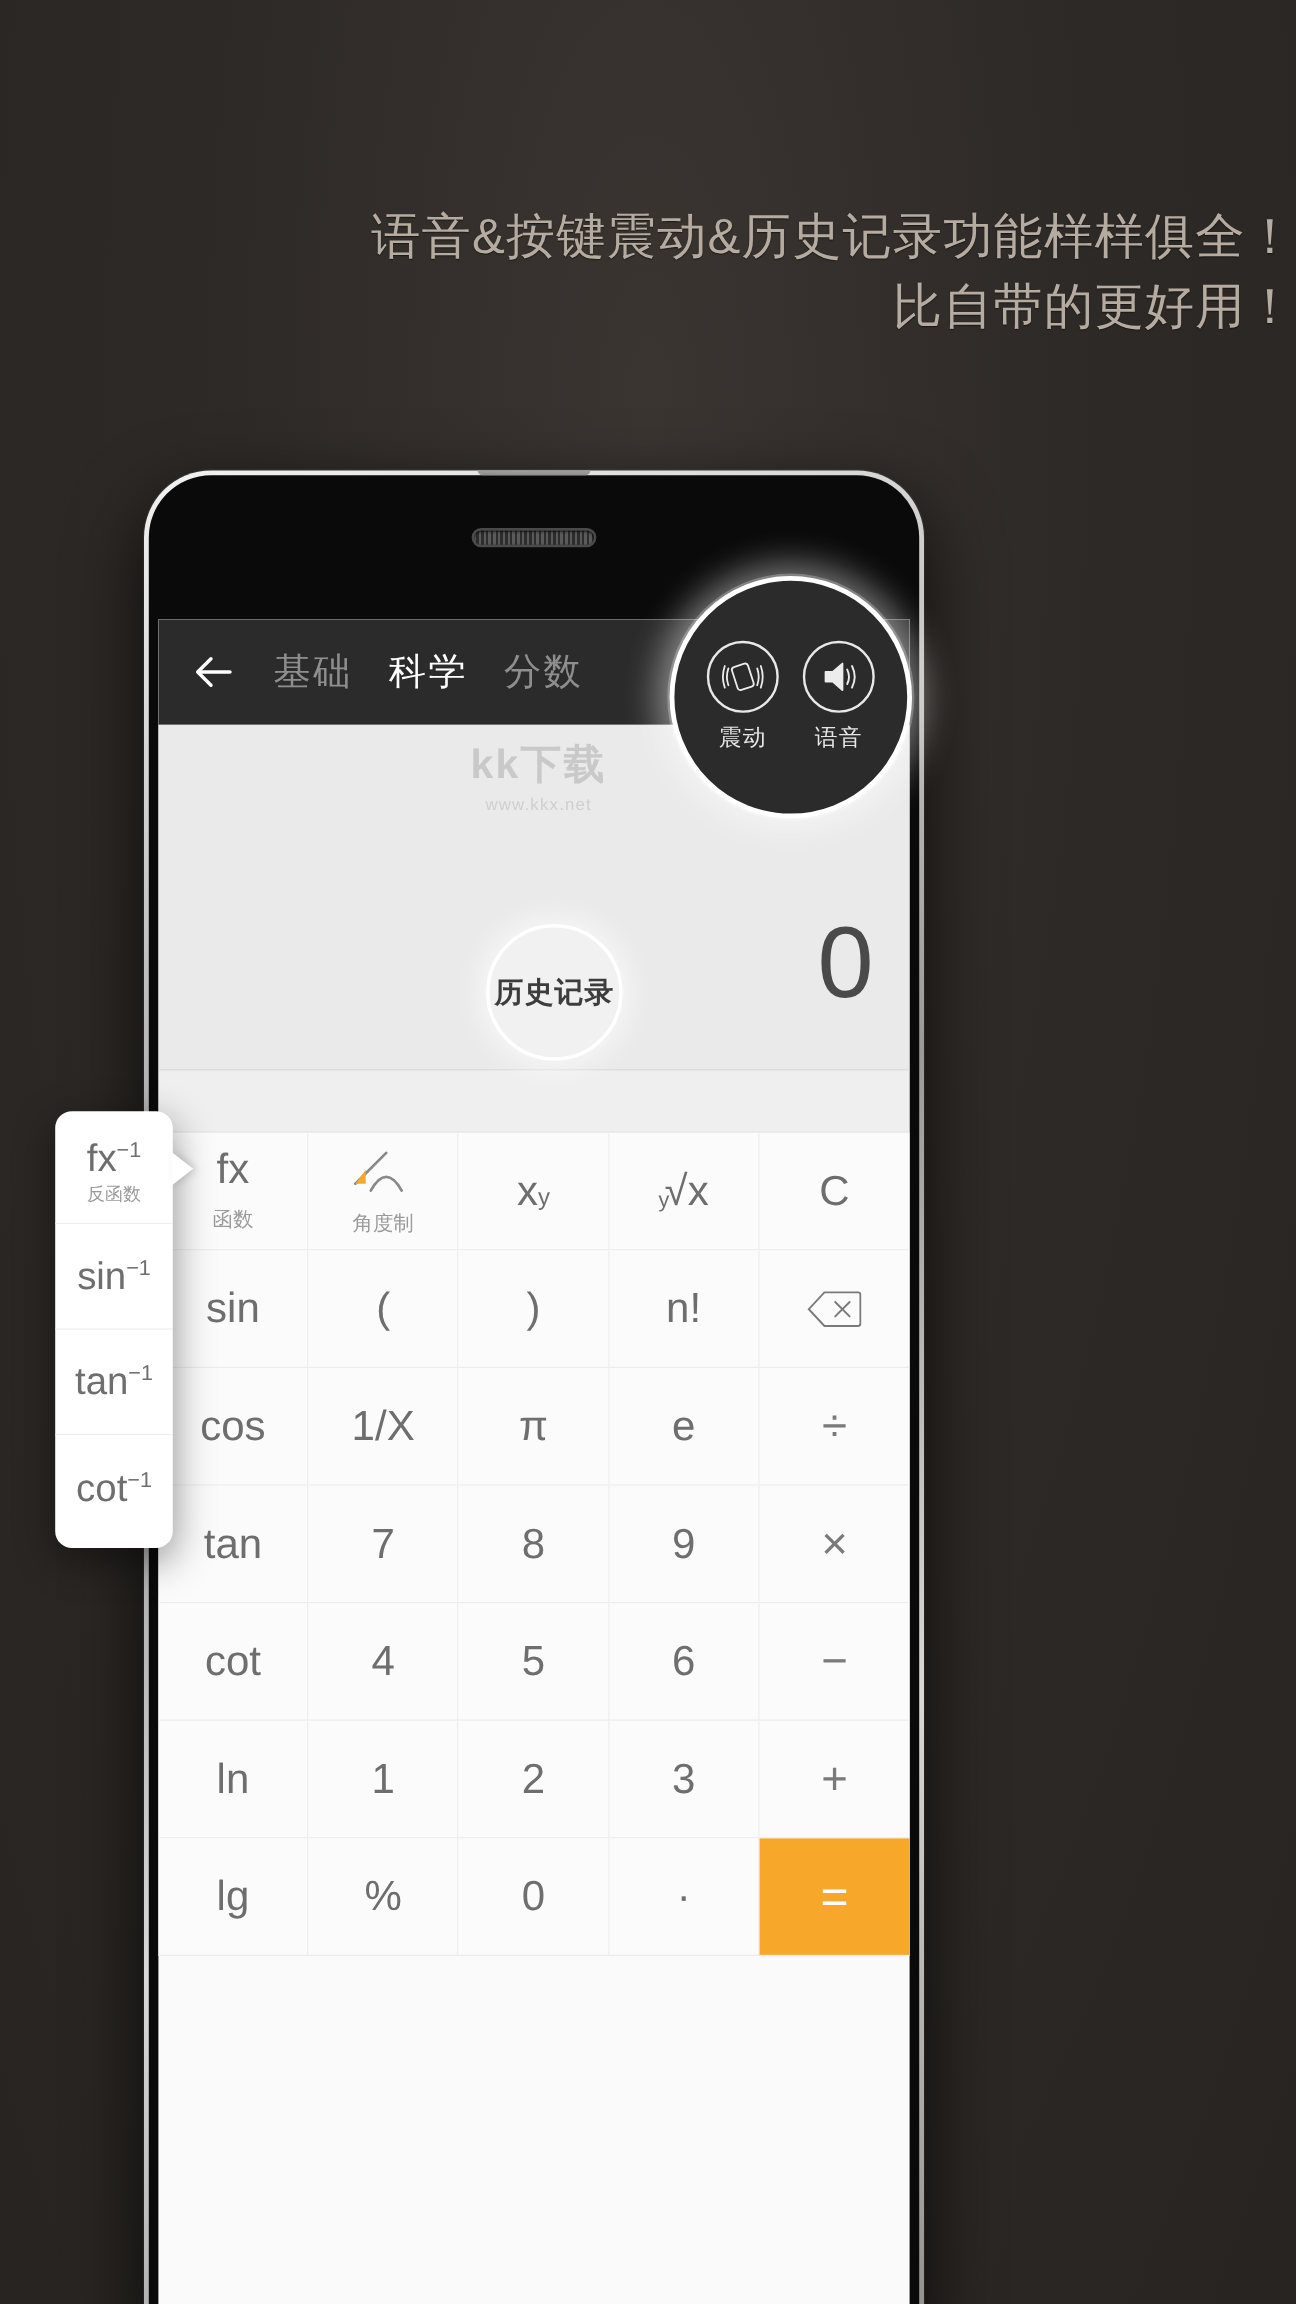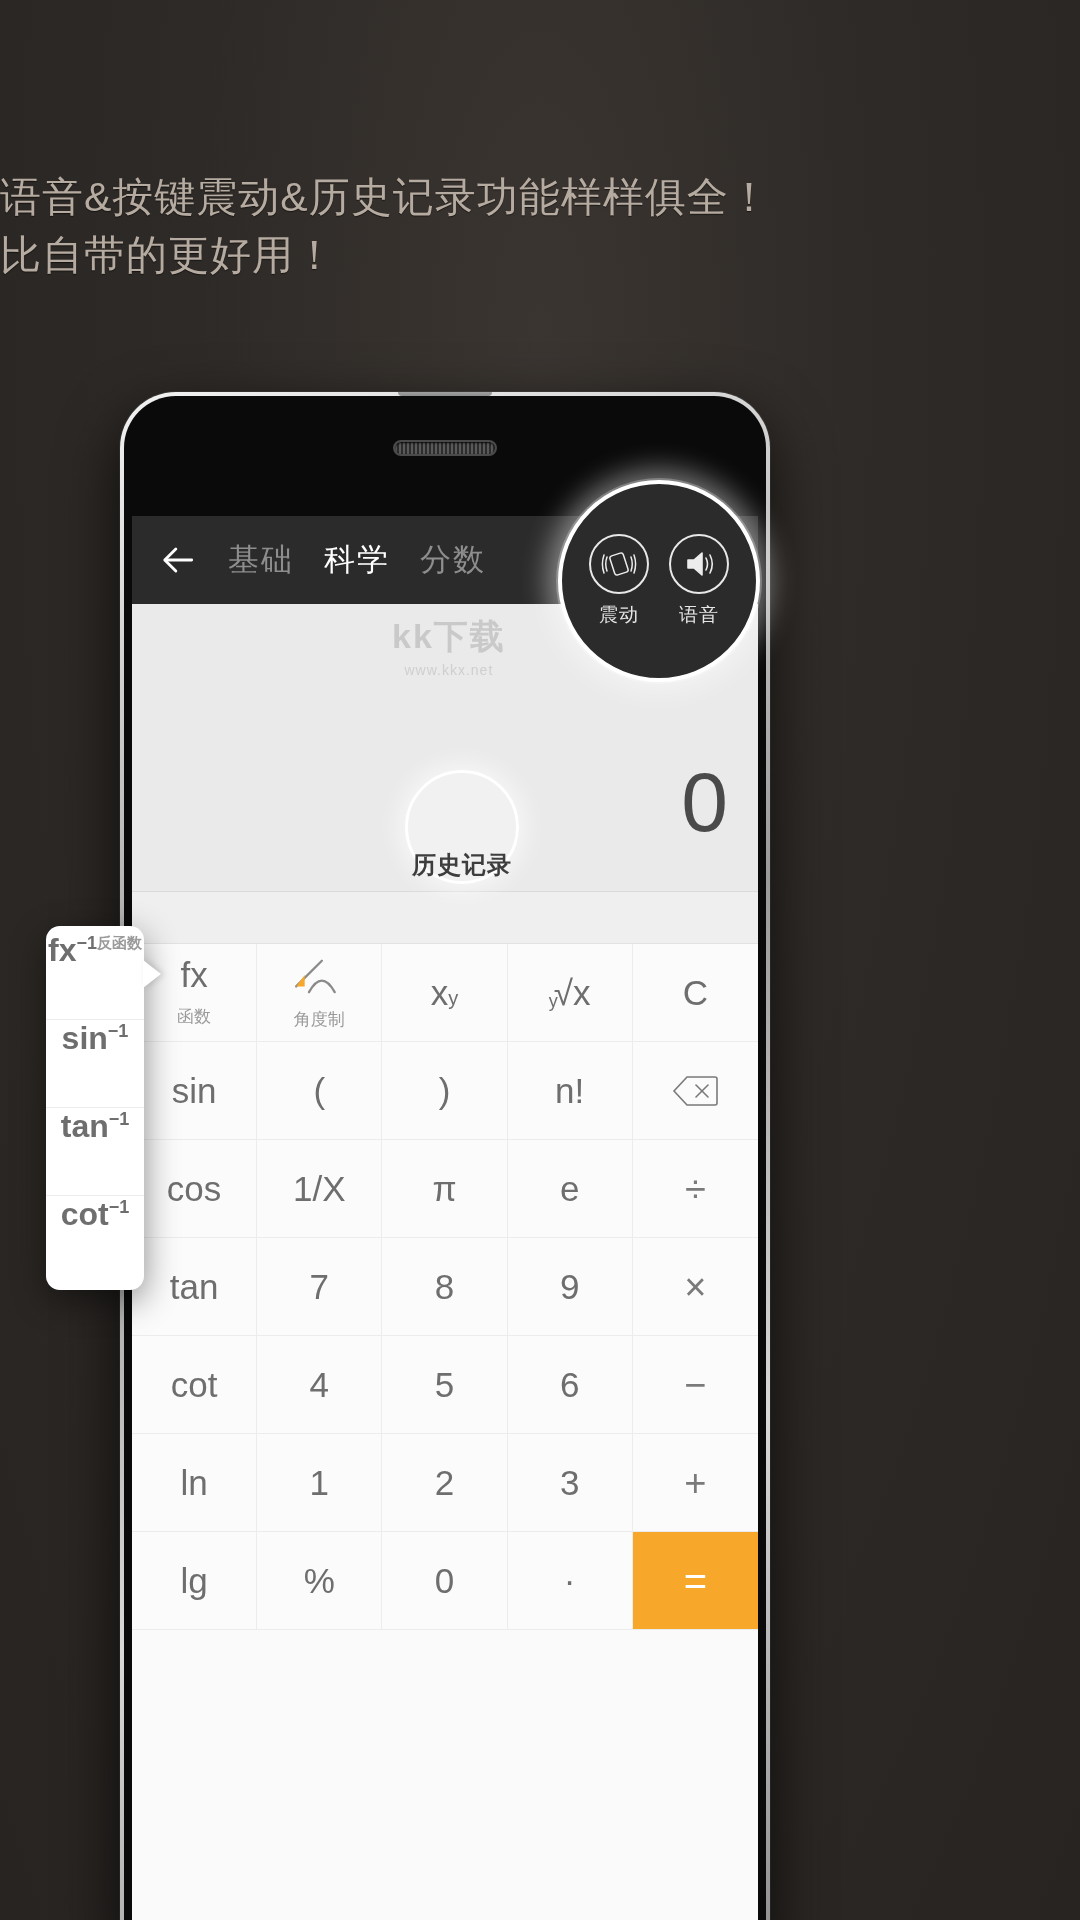--- a/index.html
+++ b/index.html
@@ -12,21 +12,21 @@
   }
   .page-bg{
     position:absolute; inset:0;
     background:
       radial-gradient(ellipse at 50% 18%, #3a3531 0%, #2e2a27 45%, #272421 100%);
   }
 
   
   .headline{
     position:absolute; left:0; right:0; top:170px;
-    text-align:left;
+    text-align:right;
     color:#b3a89e;
     letter-spacing:1px;
     z-index:5;
   }
   .headline .l1{
     font-size:41px; line-height:1.35; font-weight:400; color:#b6aba0;
     display:block;
     text-shadow:0 1px 1px rgba(0,0,0,.5);
   }
   .headline .l2{
@@ -181,42 +181,42 @@
   
   .mag-hist{
     position:absolute;
     left:405px; top:770px;
     width:114px; height:114px;
     border-radius:50%;
     background:rgba(245,245,245,.55);
     border:3px solid #ffffff;
     box-shadow:0 0 22px 8px rgba(255,255,255,.55);
     z-index:20;
-    display:flex; align-items:flex-end; justify-content:center;
+    display:flex; align-items:center; justify-content:center;
   }
   .mag-hist span{
     color:#3d3d3d; font-size:24px; font-weight:700; letter-spacing:1px;
   }
 
   
   .inv-panel{
     position:absolute;
     left:46px; top:926px;
     width:98px;
     background:#ffffff;
     border-radius:14px;
     box-shadow:0 10px 34px rgba(0,0,0,.45);
     z-index:25;
     padding:6px 0;
   }
   .inv-item{
     height:88px;
-    display:flex; flex-direction:row;
-    align-items:flex-start; justify-content:center;
-    color:#6e6e6e; font-size:32px; font-weight:700;
+    display:flex; flex-direction:column;
+    align-items:center; justify-content:center;
+    color:#6e6e6e; font-size:32px; font-weight:400;
     border-bottom:1px solid #ededed;
   }
   .inv-item:last-child{ border-bottom:none; }
   .inv-item sup{ font-size:18px; }
   .inv-item .sub{ font-size:15px; color:#9a9a9a; margin-top:2px; }
   .inv-pointer{
     position:absolute; right:-17px; top:34px;
     width:0;height:0;
     border-top:14px solid transparent;
     border-bottom:14px solid transparent;

